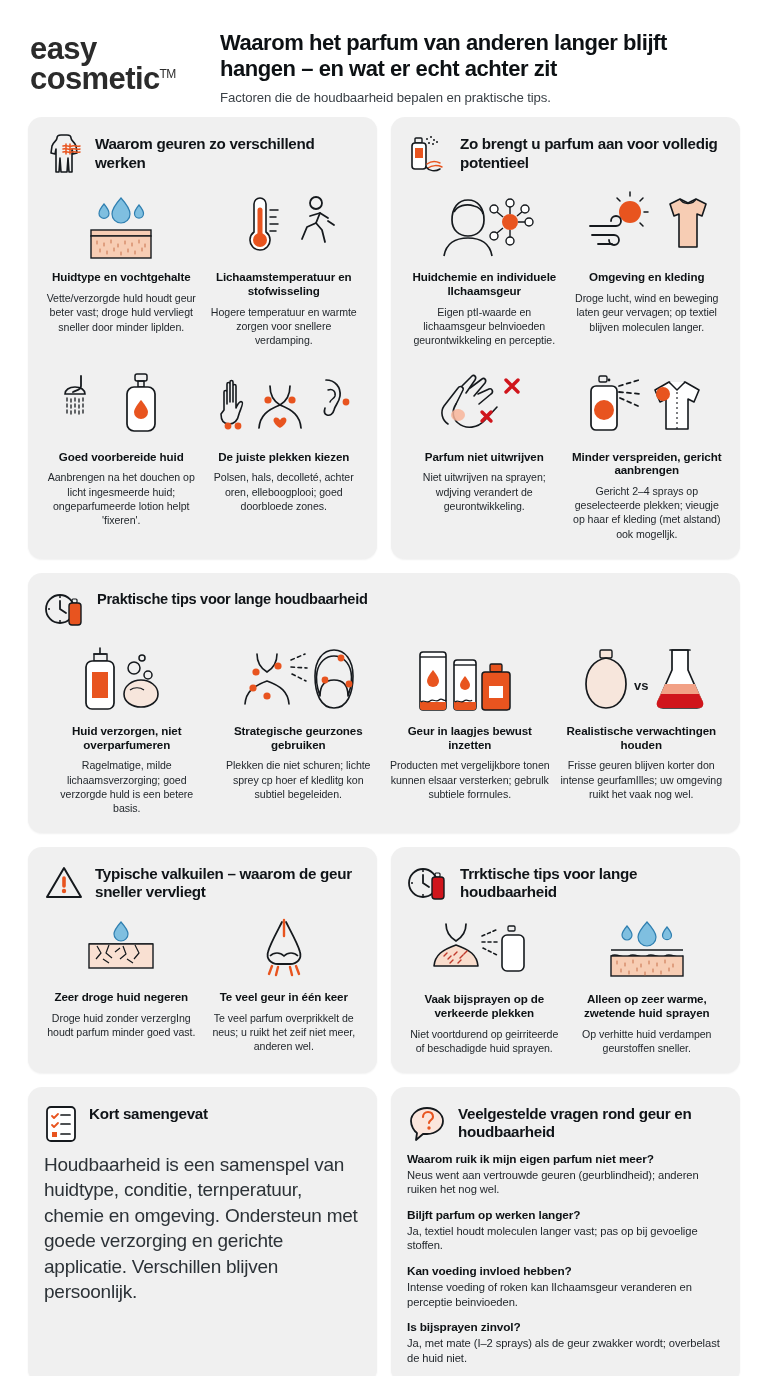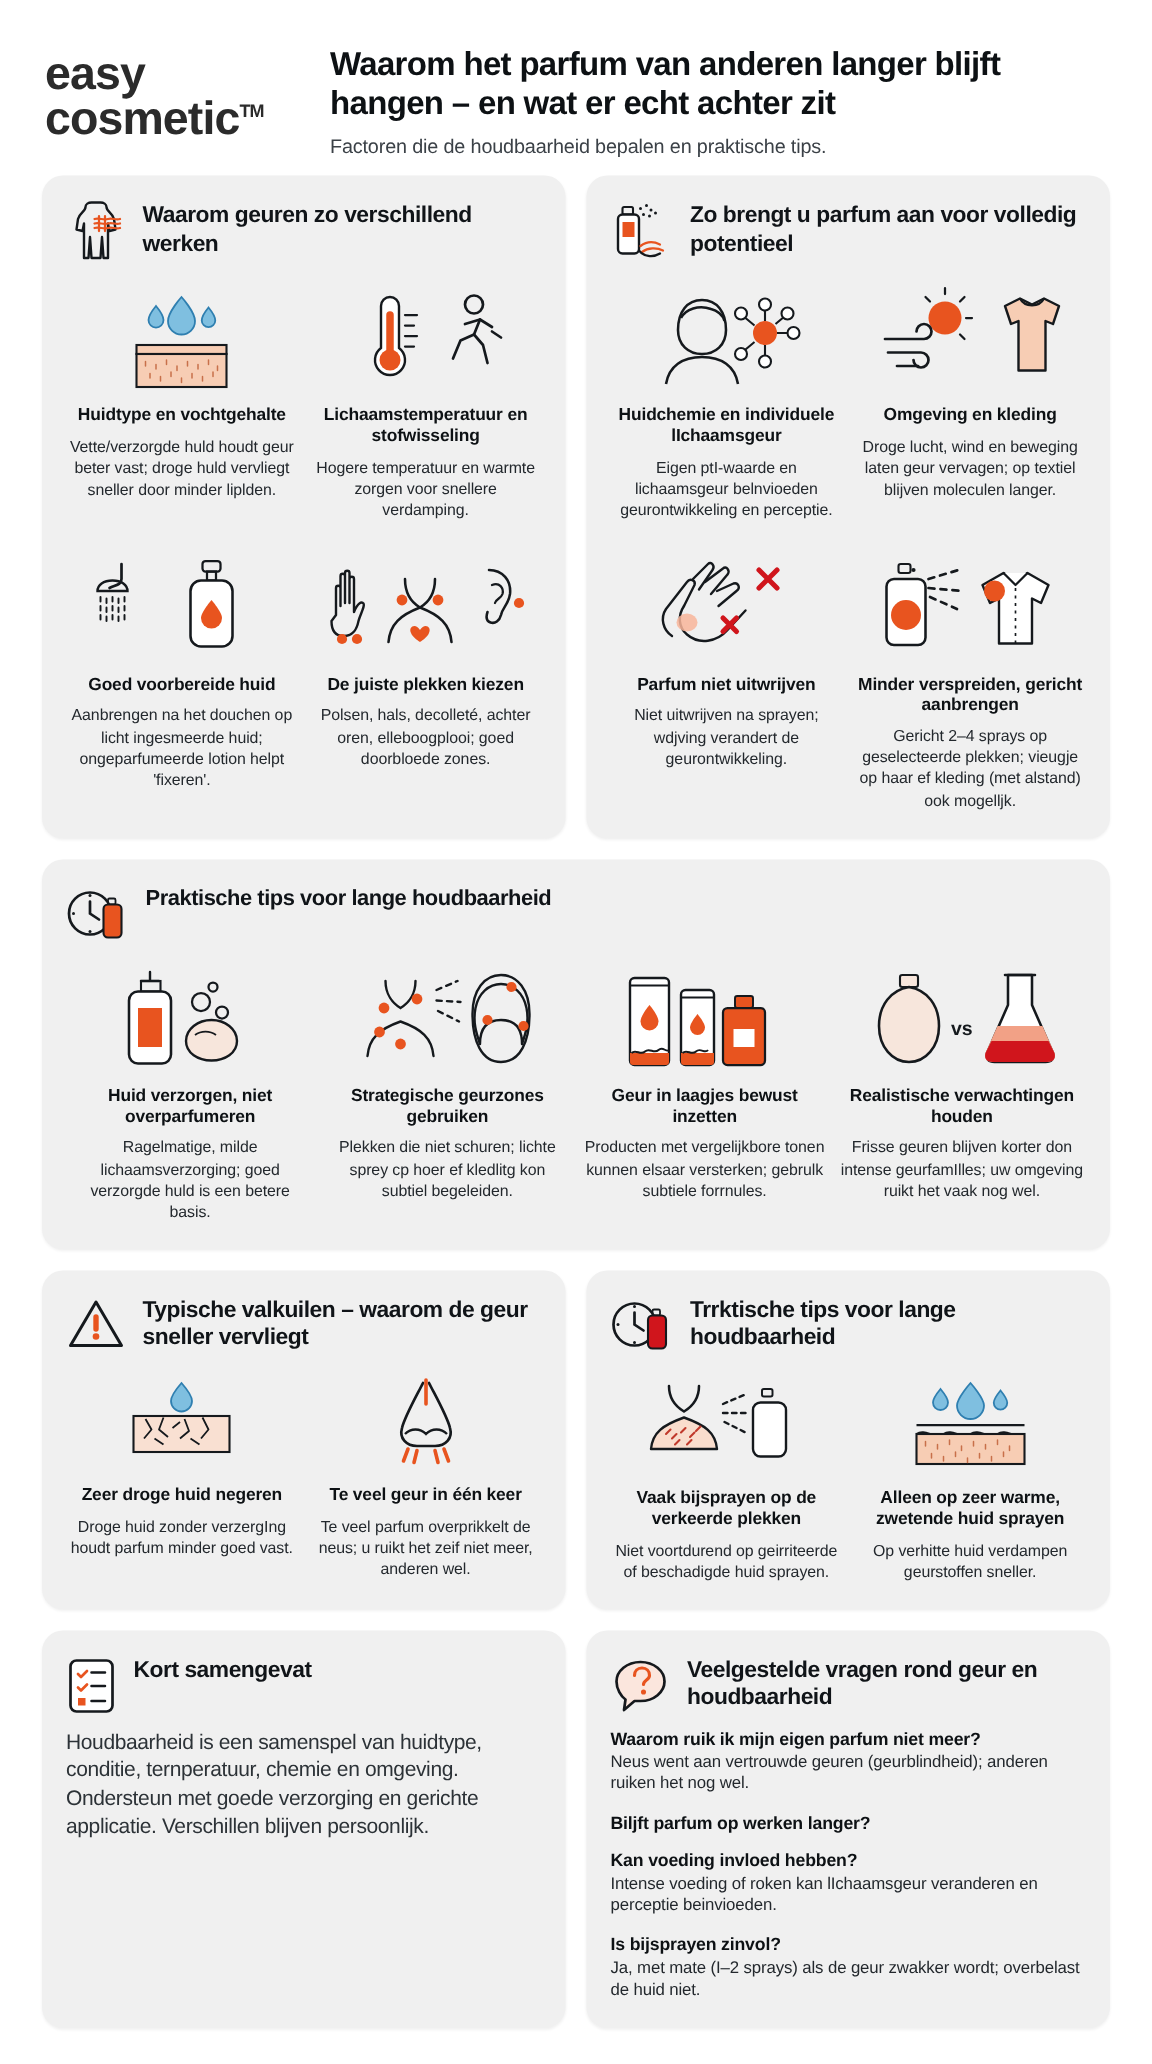--- a/index.html
+++ b/index.html
@@ -10,21 +10,21 @@
     color:#14181c;
     overflow:hidden;
   }
   .page{ width:768px; height:1376px; padding:0; position:relative; }
 
   
   .header{ display:flex; align-items:flex-start; padding:26px 24px 12px 30px; }
   .brand{ width:190px; flex:0 0 190px; padding-top:8px; }
   .brand-line{ font-size:31px; font-weight:700; letter-spacing:-0.6px; line-height:0.98; color:#2b2b2b; }
   .brand-line2{ position:relative; display:inline-block; }
-  .brand-tm{ font-size:12px; font-weight:700; vertical-align:super; }
+  .brand-tm{ font-size:12px; font-weight:400; vertical-align:super; }
   .head-text{ flex:1; padding-top:4px; }
   .head-title{ font-size:22px; font-weight:700; line-height:1.17; letter-spacing:-0.45px; color:#0d1114; }
   .head-sub{ font-size:13.2px; color:#3b4147; margin-top:9px; letter-spacing:-0.1px; }
 
   
   .grid{ padding:0 28px; display:flex; flex-direction:column; gap:14px; }
   .row{ display:flex; gap:14px; }
   .card{
     background:#f0f0f0; border-radius:14px; padding:16px 16px 18px 16px; flex:1;
     box-shadow:0 1px 2px rgba(0,0,0,0.06);
@@ -37,21 +37,21 @@
   .items2{ display:flex; gap:8px; }
   .items4{ display:flex; gap:6px; }
   .item{ flex:1; text-align:center; padding:6px 2px 0 2px; display:flex; flex-direction:column; align-items:center; }
   .item .art{ height:72px; display:flex; align-items:flex-end; justify-content:center; margin-bottom:8px; }
   .item-title{ font-size:11.6px; font-weight:700; line-height:1.2; color:#0d1114; margin-bottom:7px; letter-spacing:-0.1px; }
   .item-body{ font-size:10.6px; line-height:1.33; color:#23282d; letter-spacing:-0.05px; }
 
   .row-tight .item .art{ height:66px; }
 
   
-  .summary-text{ font-size:14px; line-height:1.34; color:#2c3237; letter-spacing:-0.25px; margin-top:4px; }
+  .summary-text{ font-size:19px; line-height:1.34; color:#2c3237; letter-spacing:-0.25px; margin-top:4px; }
 
   
   .faq-q{ font-size:11.8px; font-weight:700; color:#0d1114; margin-top:11px; letter-spacing:-0.12px; }
   .faq-q:first-of-type{ margin-top:4px; }
   .faq-a{ font-size:11.2px; line-height:1.3; color:#23282d; margin-top:2px; letter-spacing:-0.08px; }
 
   svg{ display:block; overflow:visible; }
 </style>
 </head>
 <body>
@@ -525,20 +525,21 @@
               <circle cx="22" cy="24" r="1.7" fill="#e8541f"></circle>
             </svg>
           </span>
           <div class="card-title">Veelgestelde vragen rond geur en houdbaarheid</div>
         </div>
 
         <div>
           <div class="faq-q">Waarom ruik ik mijn eigen parfum niet meer?</div>
           <div class="faq-a">Neus went aan vertrouwde geuren (geurblindheid); anderen ruiken het nog wel.</div>
           <div class="faq-q">Biljft parfum op werken langer?</div>
+          <div class="faq-a">Ja, textiel houdt moleculen langer vast; pas op bij gevoelige stoffen.</div>
           <div class="faq-q">Kan voeding invloed hebben?</div>
           <div class="faq-a">Intense voeding of roken kan lIchaamsgeur veranderen en perceptie beinvioeden.</div>
           <div class="faq-q">Is bijsprayen zinvol?</div>
           <div class="faq-a">Ja, met mate (I–2 sprays) als de geur zwakker wordt; overbelast de huid niet.</div>
         </div>
       </div>
     </div>
 
   </div>
 </div>

